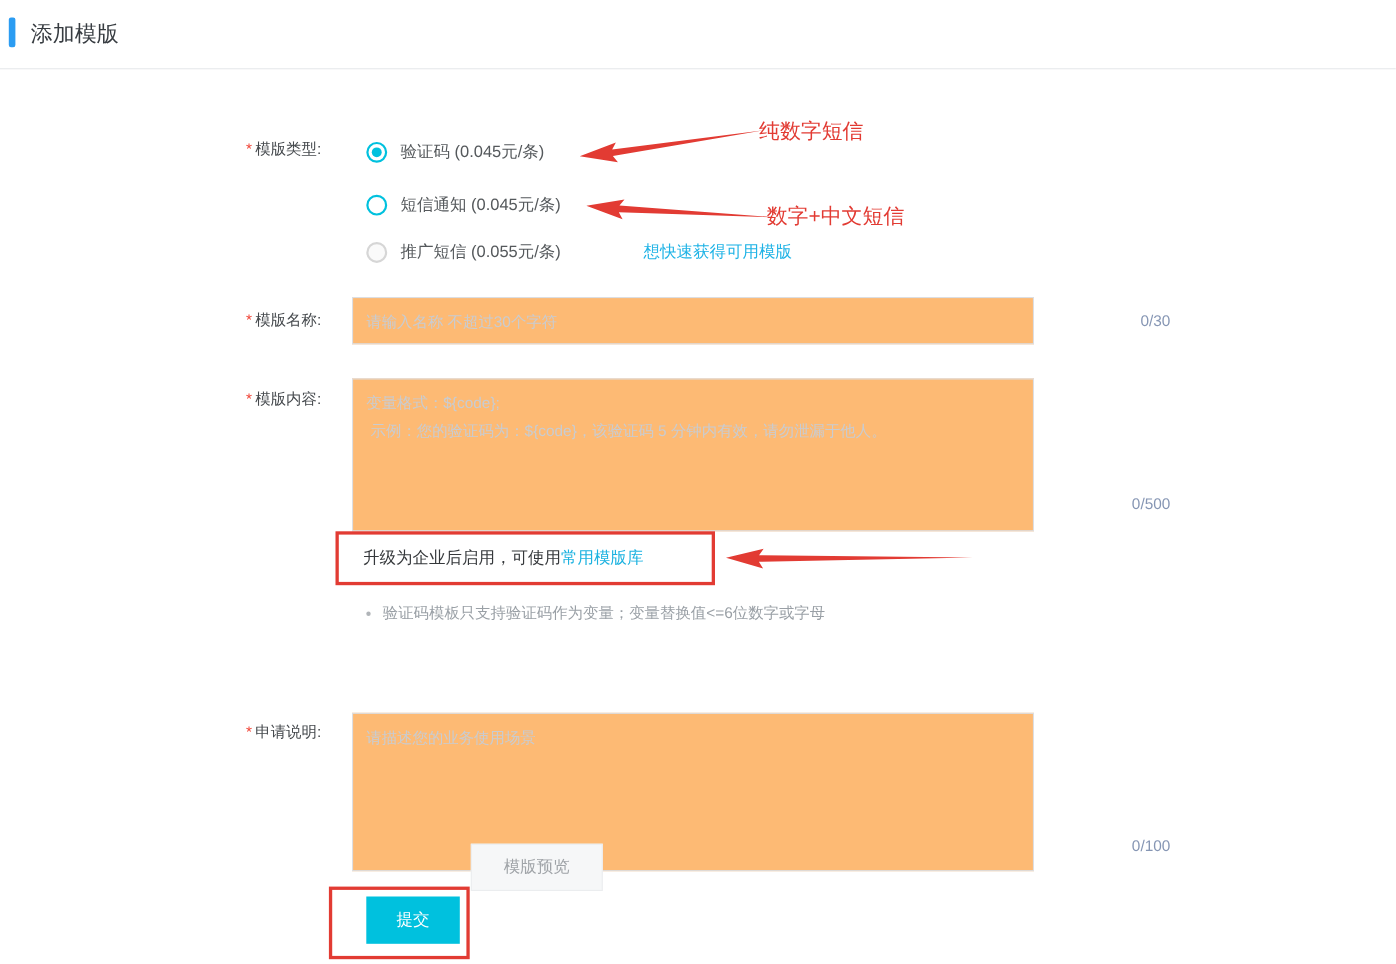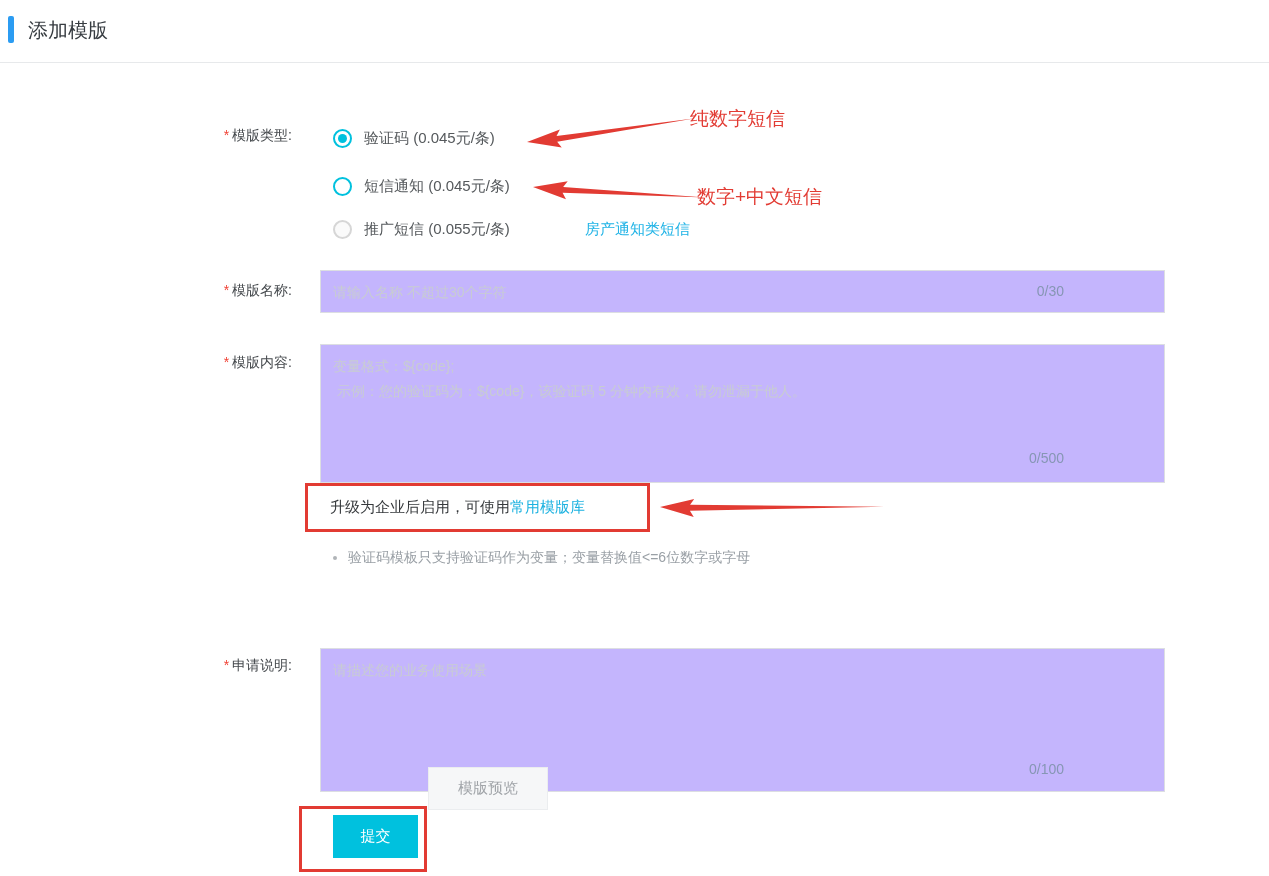--- a/index.html
+++ b/index.html
@@ -18,21 +18,21 @@
 
   
   .radio-row { position:absolute; left:333px; height:20px; display:flex; align-items:center; cursor:pointer; }
   .radio-outer { width:19px; height:19px; border-radius:50%; border:2px solid #00c1de; background:#fff; display:flex; align-items:center; justify-content:center; flex:0 0 auto; }
   .radio-outer.disabled { border-color:#d6d6d6; background:#fafafa; }
   .radio-dot { width:9px; height:9px; border-radius:50%; background:#00c1de; }
   .radio-text { margin-left:12px; font-size:15px; color:#55595c; }
   .upgrade-hint { position:absolute; left:585px; top:220px; font-size:15px; color:#1fb3e6; cursor:pointer; }
 
   
-  .field-box { position:absolute; left:320px; width:845px; border:1px solid #dcdee2; background:#c4b5fd; }
+  .field-box { position:absolute; left:320px; width:620px; border:1px solid #dcdee2; background:#fdba74; }
   .field-box input, .field-box textarea { width:100%; height:100%; border:none; outline:none; resize:none; font-family:inherit; font-size:14px; color:#333; background:transparent; }
   .field-box input { padding:0 70px 0 12px; }
   .field-box textarea { padding:9px 12px; line-height:25px; }
   .field-box ::placeholder { color:#c8ccd2; opacity:1; }
   .counter { position:absolute; font-size:14px; color:#8696b4; }
 
   
   .red-box { position:absolute; border:3px solid #e23b33; }
   .quick-tip { position:absolute; left:330px; top:498px; font-size:15px; color:#35383b; }
   .link-cyan { color:#1cb2e0; text-decoration:none; cursor:pointer; }
@@ -69,21 +69,21 @@
     <span class="radio-text">验证码 (0.045元/条)</span>
   </div>
   <div class="radio-row" style="top:176px;">
     <span class="radio-outer"></span>
     <span class="radio-text">短信通知 (0.045元/条)</span>
   </div>
   <div class="radio-row" style="top:219px;">
     <span class="radio-outer disabled"></span>
     <span class="radio-text">推广短信 (0.055元/条)</span>
   </div>
-  <div class="upgrade-hint">房产通知类短信</div>
+  <div class="upgrade-hint">想快速获得可用模版</div>
 
   <div class="anno-text" style="left:690px; top:106px;">纯数字短信</div>
   <div class="anno-arrow" style="left:527px; top:132px; transform:rotate(-6deg);">
     <svg width="172" height="20" viewBox="0 0 172 20">
         <polygon points="0,10 34,1 30,7 170,4 30,13 34,19" fill="#e23b33"></polygon>
       </svg>
   </div>
 
   <div class="anno-text" style="left:697px; top:184px;">数字+中文短信</div>
   <div class="anno-arrow" style="left:533px; top:177px; transform:rotate(5.5deg);">

